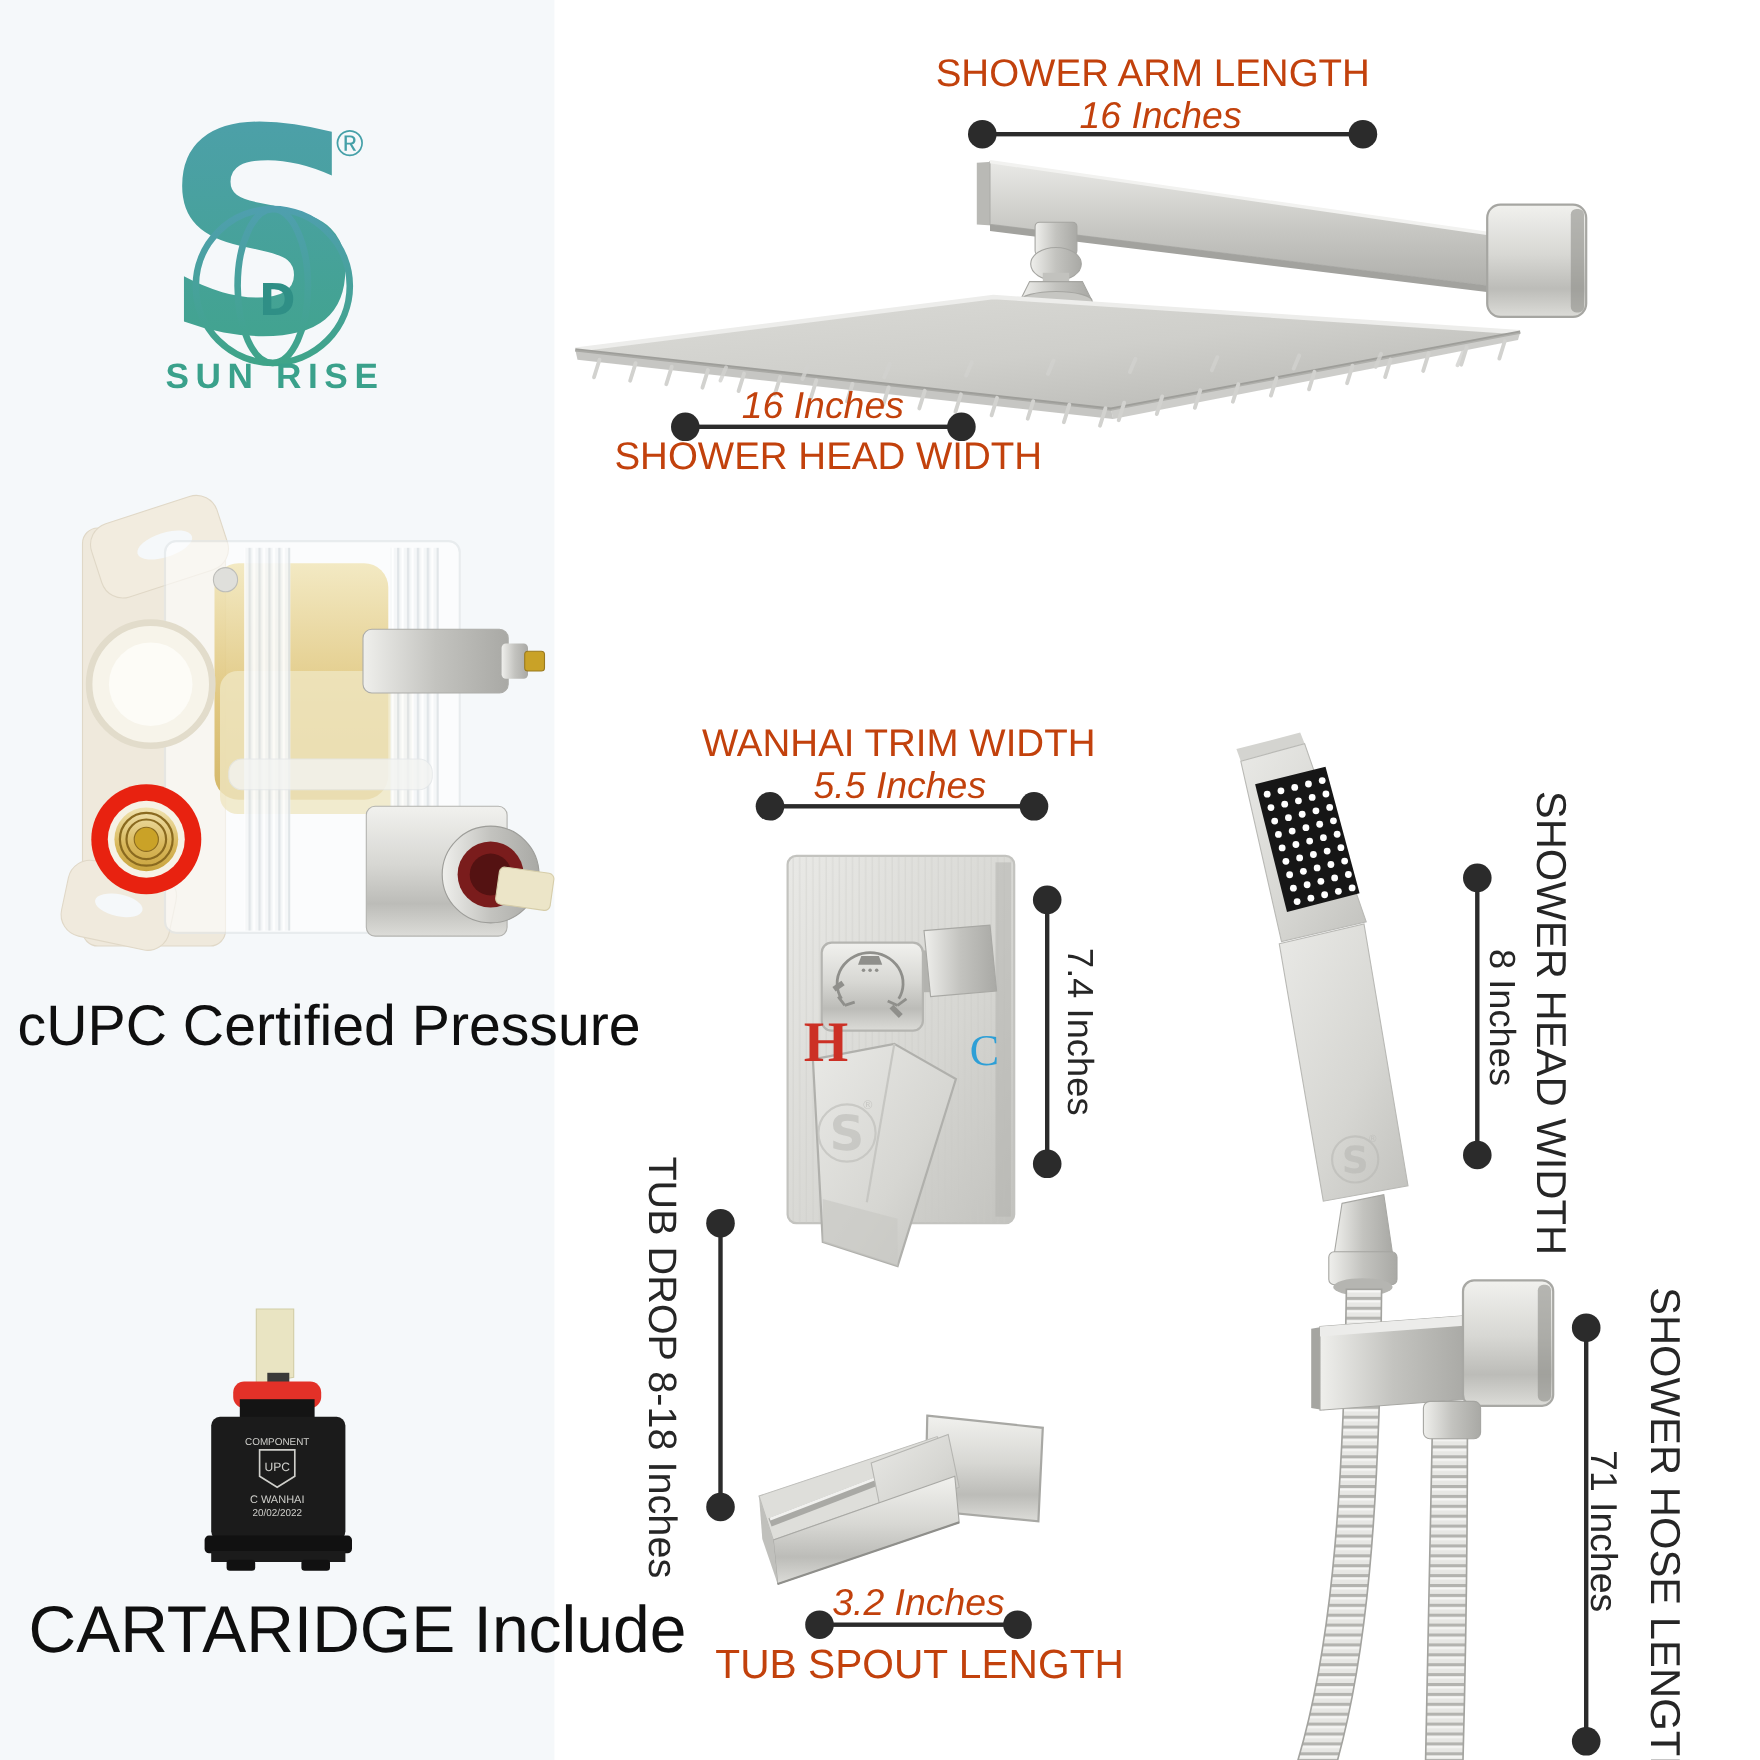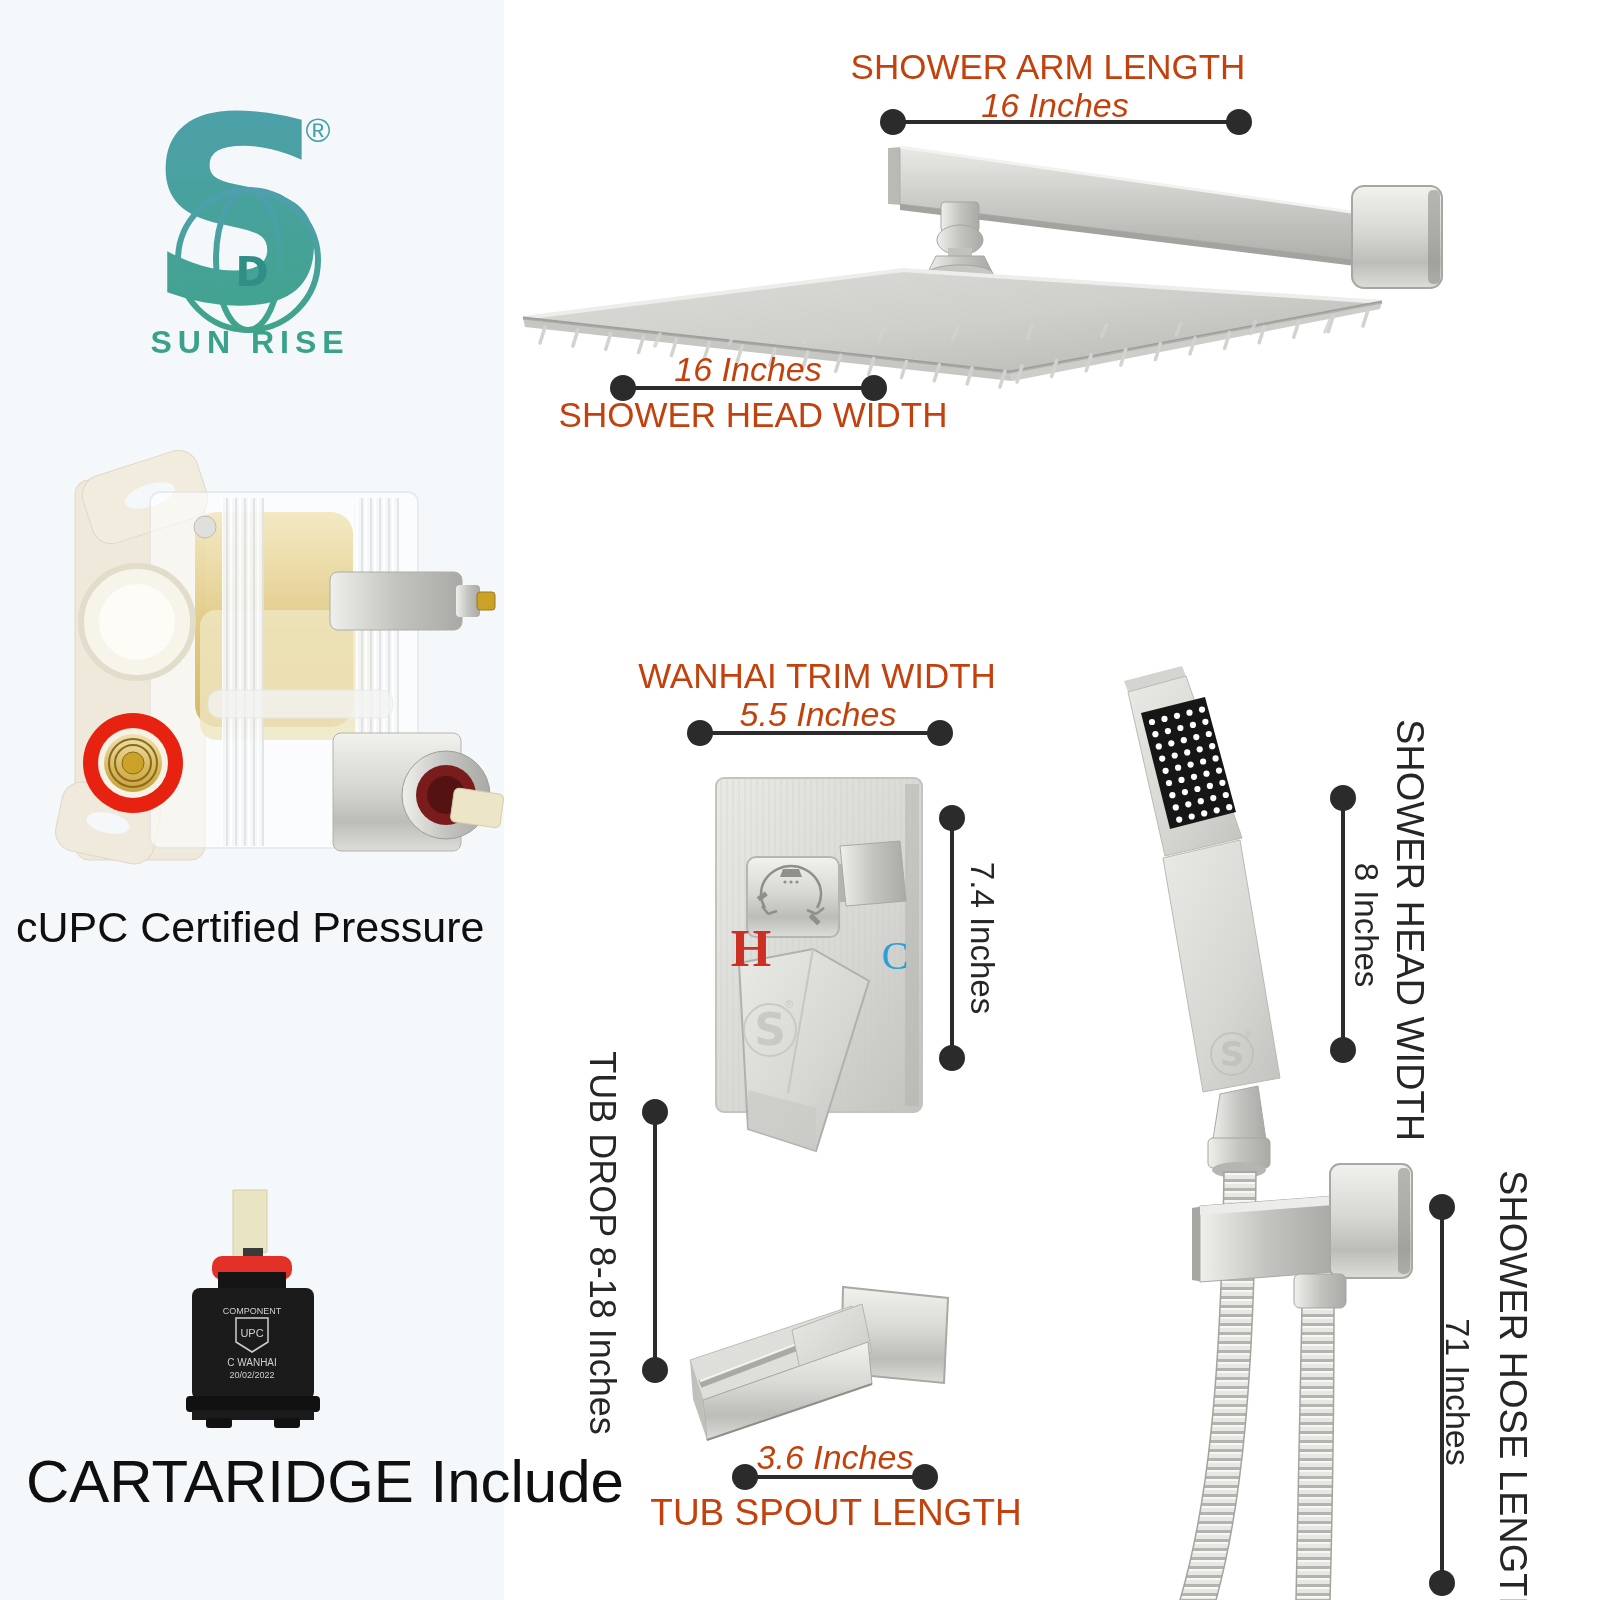--- a/index.html
+++ b/index.html
@@ -5,21 +5,21 @@
   html,body{margin:0;padding:0;background:#fff;}
   #canvas{position:relative;width:1600px;height:1600px;overflow:hidden;background:#fff;
           font-family:"Liberation Sans",sans-serif;color:#2b2b2b;}
   #leftPanel{position:absolute;left:0;top:0;width:504px;height:1600px;background:#f5f8fa;}
   svg{position:absolute;left:0;top:0;}
   .lbl{position:absolute;white-space:nowrap;transform:translateX(-50%);font-size:35px;
        color:#c2410c;letter-spacing:0px;}
   .val{font-size:34px;font-style:italic;}
   .rot{position:absolute;white-space:nowrap;transform:translate(-50%,-50%) rotate(90deg);
        font-size:36px;color:#262626;}
-  .cap{position:absolute;white-space:nowrap;font-size:43px;color:#0f0f0f;}
+  .cap{position:absolute;white-space:nowrap;font-size:52px;color:#0f0f0f;}
   .dimh{position:absolute;height:4px;background:#2b2b2b;}
   .dimh::before,.dimh::after{content:"";position:absolute;width:26px;height:26px;border-radius:50%;
        background:#2b2b2b;top:-11px;}
   .dimh::before{left:-13px;} .dimh::after{right:-13px;}
   .dimv{position:absolute;width:4px;background:#2b2b2b;}
   .dimv::before,.dimv::after{content:"";position:absolute;width:26px;height:26px;border-radius:50%;
        background:#2b2b2b;left:-11px;}
   .dimv::before{top:-13px;} .dimv::after{bottom:-13px;}
   .hc{position:absolute;font-family:"Liberation Serif",serif;transform:translate(-50%,-50%);}
   .sunrise{position:absolute;transform:translateX(-50%);font-size:32px;letter-spacing:6px;color:#3aa18b;font-weight:bold;}
@@ -352,21 +352,21 @@
   <div class="lbl val" style="left:748px;top:350px;">16 Inches</div>
   <div class="lbl" style="left:753px;top:395px;">SHOWER HEAD WIDTH</div>
 
   <div class="lbl" style="left:817px;top:656px;">WANHAI TRIM WIDTH</div>
   <div class="lbl val" style="left:818px;top:695px;">5.5 Inches</div>
 
   <div class="rot" style="left:982px;top:938px;font-size:33px;">7.4 Inches</div>
 
   <div class="rot" style="left:602px;top:1243px;font-size:36px;">TUB DROP 8-18 Inches</div>
 
-  <div class="lbl val" style="left:835px;top:1438px;">3.6 Inches</div>
+  <div class="lbl val" style="left:835px;top:1438px;">3.2 Inches</div>
   <div class="lbl" style="left:836px;top:1492px;font-size:37px;">TUB SPOUT LENGTH</div>
 
   <div class="rot" style="left:1366px;top:925px;font-size:33px;">8 Inches</div>
   <div class="rot" style="left:1409px;top:930px;font-size:38px;">SHOWER HEAD WIDTH</div>
 
   <div class="rot" style="left:1457px;top:1392px;font-size:34px;">71 Inches</div>
   <div class="rot" style="left:1512px;top:1397px;font-size:38px;">SHOWER HOSE LENGTH</div>
 
   <div class="hc" style="left:751px;top:948px;font-size:52px;font-weight:bold;color:#cc3025;">H</div>
   <div class="hc" style="left:895px;top:955px;font-size:40px;color:#2e9fd6;">C</div>

